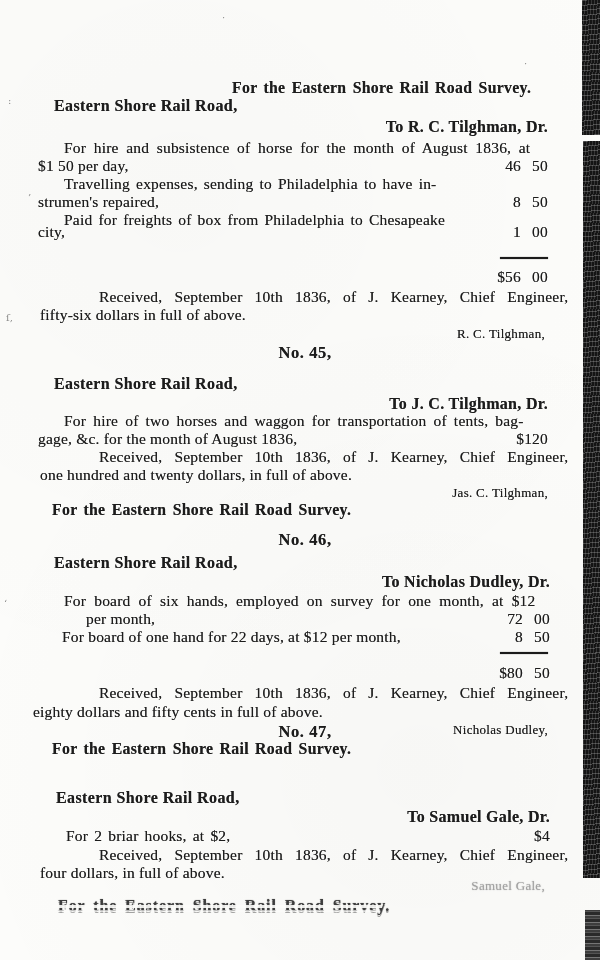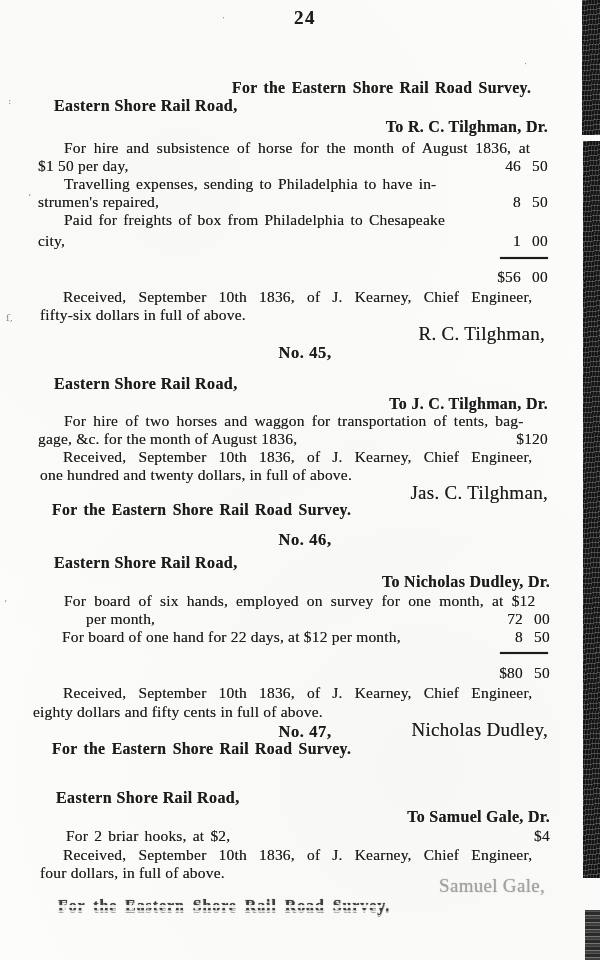--- a/index.html
+++ b/index.html
@@ -18,25 +18,25 @@
   }
   .center{left:10px;right:0;text-align:center;white-space:normal;}
   .rightal{text-align:right;margin-left:28px;}
   .row{display:flex;justify-content:space-between;align-items:flex-start;white-space:nowrap;}
   .amt{word-spacing:7px;}
   .heading{font-size:16.5px;font-weight:bold;letter-spacing:.6px;}
   .pagenum{font-size:19px;font-weight:bold;letter-spacing:1.5px;}
   .payer{font-size:16px;font-weight:bold;letter-spacing:.4px;}
   .payee{font-size:16px;font-weight:bold;letter-spacing:.3px;}
   .survey{font-size:15.8px;font-weight:bold;letter-spacing:.3px;word-spacing:2px;}
-  .rec{word-spacing:8px;}
+  .rec{word-spacing:8px;margin-left:36px;}
   .body2{word-spacing:2px;}
   .wide{word-spacing:3.5px;}
   .rule{position:absolute;height:2px;background:#1b1b1b;box-shadow:0 0 1px #333;}
-  .sig{font-size:19px;letter-spacing:.3px;}
+  .sig{font-size:13px;letter-spacing:.3px;}
   .faded{color:#929292;text-shadow:0 0 1.3px #a5a5a5;opacity:.85;}
   .ghost{color:#3d3d3d;font-weight:bold;letter-spacing:.9px;word-spacing:3px;
          text-shadow:0 0 1px #6b6b6b,0 1.5px 0 rgba(90,90,90,.55);font-size:16px;}
   .cut{position:absolute;background:#fcfcfa;}
   .band{position:absolute;background-color:#141414;
     background-image:repeating-linear-gradient(174deg, rgba(255,255,255,.22) 0 1px, transparent 1px 5px),
                      repeating-linear-gradient(96deg, rgba(255,255,255,.14) 0 1px, transparent 1px 3px);}
   .band-light{position:absolute;
     background:repeating-linear-gradient(0deg,#3d3d3d 0 2px,#757575 2px 3px,#2a2a2a 3px 6px,#555 6px 7px);}
   .speck{position:absolute;color:#4d4d4d;font-size:10px;opacity:.65;font-family:"DejaVu Serif",serif;}
@@ -50,38 +50,37 @@
   <div class="band" style="left:583px;top:141px;width:17px;height:737px;"></div>
   <div class="band-light" style="left:585px;top:910px;width:15px;height:50px;"></div>
 
   <span class="speck" style="left:8px;top:95px;">:</span>
   <span class="speck" style="left:6px;top:312px;">ſ,</span>
   <span class="speck" style="left:28px;top:192px;">’</span>
   <span class="speck" style="left:222px;top:12px;">·</span>
   <span class="speck" style="left:524px;top:58px;">·</span>
   <span class="speck" style="left:4px;top:598px;">‘</span>
 
-  <div class="ln pagenum center" style="top:9px;">24</div>
 
   <div class="ln survey" style="left:232px;top:79px;">For the Eastern Shore Rail Road Survey.</div>
   <div class="ln payer" style="left:54px;top:97px;">Eastern Shore Rail Road,</div>
   <div class="ln payee rightal" style="right:52px;top:118px;">To R. C. Tilghman, Dr.</div>
 
   <div class="ln wide" style="left:64px;top:139px;">For hire and subsistence of horse for the month of August 1836, at</div>
   <div class="ln row" style="left:38px;right:52px;top:157px;">
     <span>$1 50 per day,</span>
     <span class="amt">46 50</span>
   </div>
   <div class="ln body2" style="left:64px;top:175px;">Travelling expenses, sending to Philadelphia to have in-</div>
   <div class="ln row" style="left:38px;right:52px;top:193px;">
     <span>strumen's repaired,</span>
     <span class="amt">8 50</span>
   </div>
   <div class="ln body2" style="left:64px;top:211px;">Paid for freights of box from Philadelphia to Chesapeake</div>
-  <div class="ln row" style="left:38px;right:52px;top:232px;gap:10px;">
+  <div class="ln row" style="left:38px;right:52px;top:223px;gap:10px;">
     <span>city,</span>
     <span class="amt">1 00</span>
   </div>
 
   <div class="rule" style="left:500px;top:257px;width:48px;"></div>
   <div class="ln amt rightal" style="right:52px;top:268px;">$56 00</div>
 
   <div class="ln rec" style="left:63px;top:288px;">Received, September 10th 1836, of J. Kearney, Chief Engineer,</div>
   <div class="ln" style="left:40px;top:306px;">fifty-six dollars in full of above.</div>
   <div class="ln sig rightal" style="right:55px;top:325px;">R. C. Tilghman,</div>

